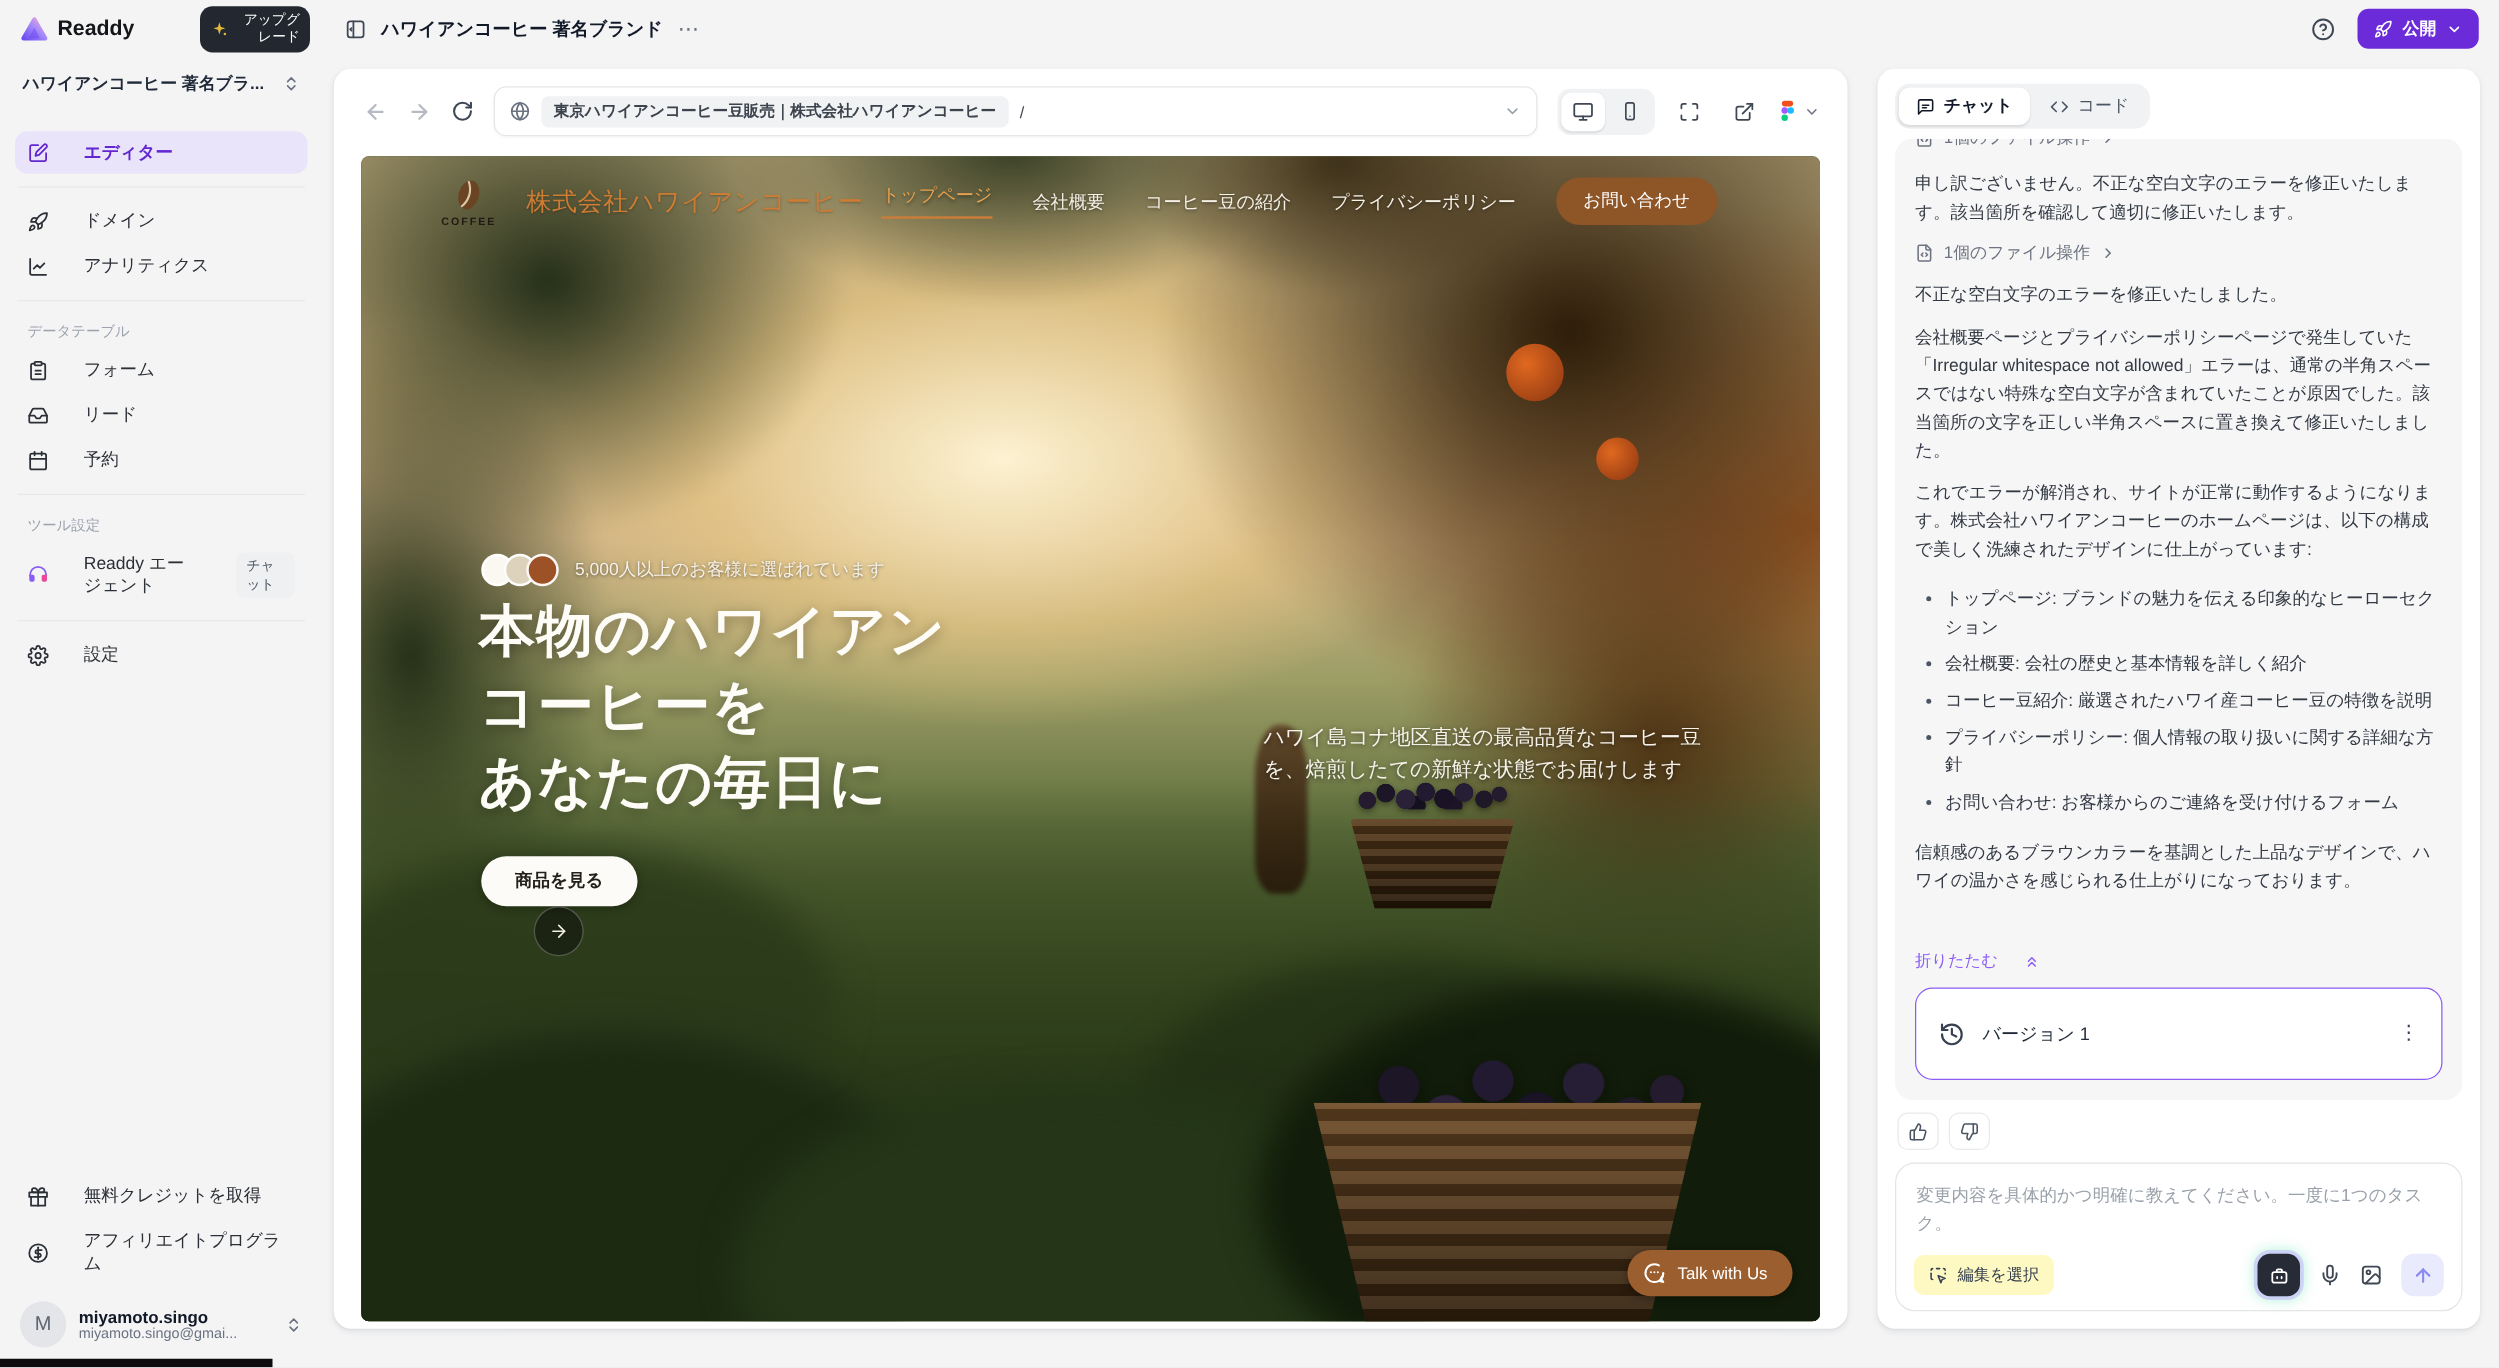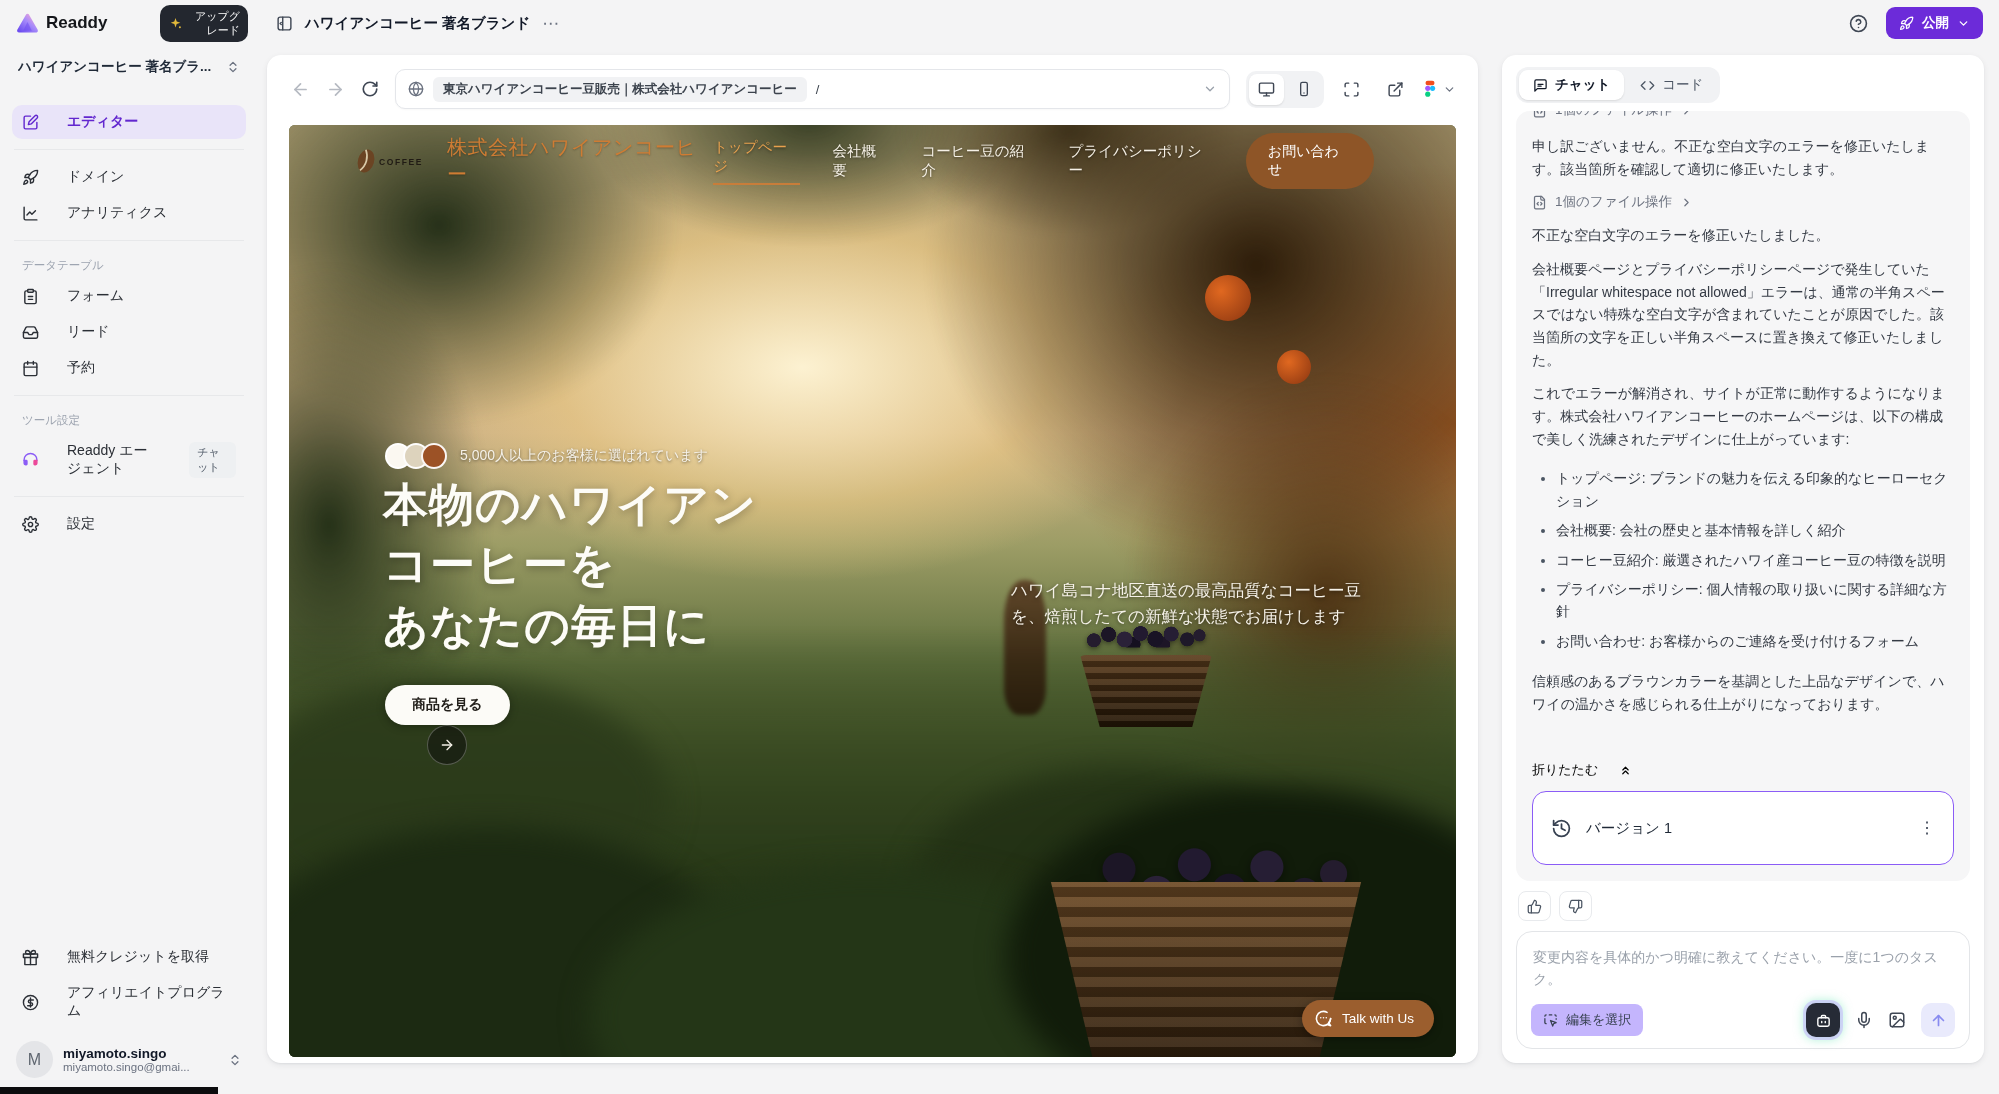--- a/index.html
+++ b/index.html
@@ -107,21 +107,21 @@
       radial-gradient(circle at 84% 64%,#1e1829 15px,transparent 16px),
       radial-gradient(circle at 94% 46%,#241c2e 13px,transparent 14px),
       radial-gradient(circle at 40% 86%,#151020 16px,transparent 17px),
       radial-gradient(circle at 64% 86%,#1d1527 16px,transparent 17px);}
   .basket-small{right:240px;bottom:330px;width:140px;height:110px;}
   .basket-small .basket-body{height:72px;background:repeating-linear-gradient(0deg,rgba(0,0,0,.28) 0 6px,rgba(255,255,255,.07) 6px 12px),linear-gradient(180deg,#5d3e1e,#241606);}
   .basket-small .berries{top:8px;height:50px;transform:scale(.45);transform-origin:top left;width:195%;}
 
   .site-header{position:absolute;top:0;left:0;right:0;height:72px;display:flex;align-items:center;
     padding:0 82px 0 64px;box-sizing:border-box;z-index:5;}
-  .site-logo{display:flex;flex-direction:row;align-items:center;line-height:1;margin-right:12px;cursor:pointer;}
+  .site-logo{display:flex;flex-direction:column;align-items:center;line-height:1;margin-right:12px;cursor:pointer;}
   .coffee-text{font-size:8.5px;font-weight:700;letter-spacing:1.6px;color:#201b14;margin-top:2px;}
   .company-name{font-size:20px;font-weight:400;color:#cf7c33;letter-spacing:.5px;text-shadow:0 1px 2px rgba(0,0,0,.25);cursor:pointer;margin-left:12px;}
   .site-nav{margin-left:auto;display:flex;align-items:center;gap:32px;font-size:14.5px;}
   .site-link{color:#f6f1e7;text-shadow:0 1px 3px rgba(0,0,0,.45);cursor:pointer;}
   .site-link.active{color:#e8a14e;padding-bottom:7px;border-bottom:2px solid #c87d3a;}
   .contact-btn{background:#8e5527;color:#fff;border-radius:999px;padding:10px 22px;font-size:14px;margin-left:32px;cursor:pointer;}
 
   .hero-badge{position:absolute;left:96px;top:318px;display:flex;align-items:center;gap:13px;z-index:4;}
   .badge-avatars{display:flex;}
   .badge-avatars i{width:22px;height:22px;border-radius:50%;border:2px solid rgba(255,255,255,.95);margin-left:-8px;}
@@ -153,34 +153,34 @@
   .msg-bubble{background:#f6f6f7;border-radius:14px;padding:0 16px 16px;height:100%;box-sizing:border-box;
     display:flex;flex-direction:column;overflow:hidden;}
   .clip-row{height:13px;overflow:hidden;position:relative;flex:none;}
   .clip-inner{position:absolute;top:-10px;left:0;display:flex;align-items:center;gap:8px;color:#6d7380;font-size:13.5px;}
   .msg-p{font-size:14px;line-height:1.62;color:#343a44;margin:11px 0 0;}
   .fileop-row{display:flex;align-items:center;gap:8px;color:#6d7380;font-size:13.5px;margin:13px 0 2px;cursor:pointer;}
   .msg-ul{margin:10px 0 0;padding-left:24px;}
   .msg-ul li{font-size:14px;line-height:1.6;color:#343a44;margin:7px 0;}
   .msg-ul li::marker{color:#4b5563;}
   .bubble-spacer{flex:1;min-height:6px;}
-  .collapse-link{display:flex;align-items:center;gap:21px;color:#000000;font-size:13px;cursor:pointer;flex:none;margin-top:36px;}
+  .collapse-link{display:flex;align-items:center;gap:21px;color:#8b5cf6;font-size:13px;cursor:pointer;flex:none;margin-top:36px;}
   .version-card{margin-top:12px;background:#fff;border:1.5px solid #8b5cf6;border-radius:14px;height:72px;flex:none;
     display:flex;align-items:center;padding:0 18px;gap:14px;cursor:pointer;}
   .version-label{font-size:14.5px;color:#1f2937;}
   .kebab{margin-left:auto;color:#374151;font-size:16px;cursor:pointer;line-height:1;}
   .thumbs-row{display:flex;gap:8px;margin:10px 2px;flex:none;}
   .thumb-btn{width:31px;height:28px;border:1px solid #e8eaed;border-radius:8px;background:#fff;display:flex;
     align-items:center;justify-content:center;color:#4b5563;cursor:pointer;}
   .input-card{border:1px solid #e3e5e8;border-radius:16px;padding:13px 14px 11px;flex:none;}
   .input-ta{width:100%;border:none;outline:none;resize:none;font-family:inherit;font-size:14px;color:#374151;
     height:46px;box-sizing:border-box;background:transparent;line-height:1.55;}
   .input-ta::placeholder{color:#9aa1ab;}
   .input-controls{display:flex;align-items:center;margin-top:8px;}
-  .select-chip{background:#c4b5fd;border-radius:8px;padding:7px 12px;display:flex;gap:8px;align-items:center;
+  .select-chip{background:#fef9c3;border-radius:8px;padding:7px 12px;display:flex;gap:8px;align-items:center;
     font-size:13px;color:#374151;cursor:pointer;}
   .right-controls{margin-left:auto;display:flex;align-items:center;gap:15px;}
   .agent-btn{width:34px;height:34px;border-radius:10px;background:#262b36;color:#fff;display:flex;align-items:center;
     justify-content:center;cursor:pointer;box-shadow:0 0 0 3px rgba(196,181,253,.55),0 0 10px 3px rgba(110,231,183,.5);}
   .icon-btn{color:#3f4754;display:flex;cursor:pointer;}
   .send-btn{width:34px;height:34px;border-radius:10px;background:#e9eafc;color:#888bf0;display:flex;align-items:center;
     justify-content:center;cursor:pointer;}
 </style>
 </head>
 <body>

